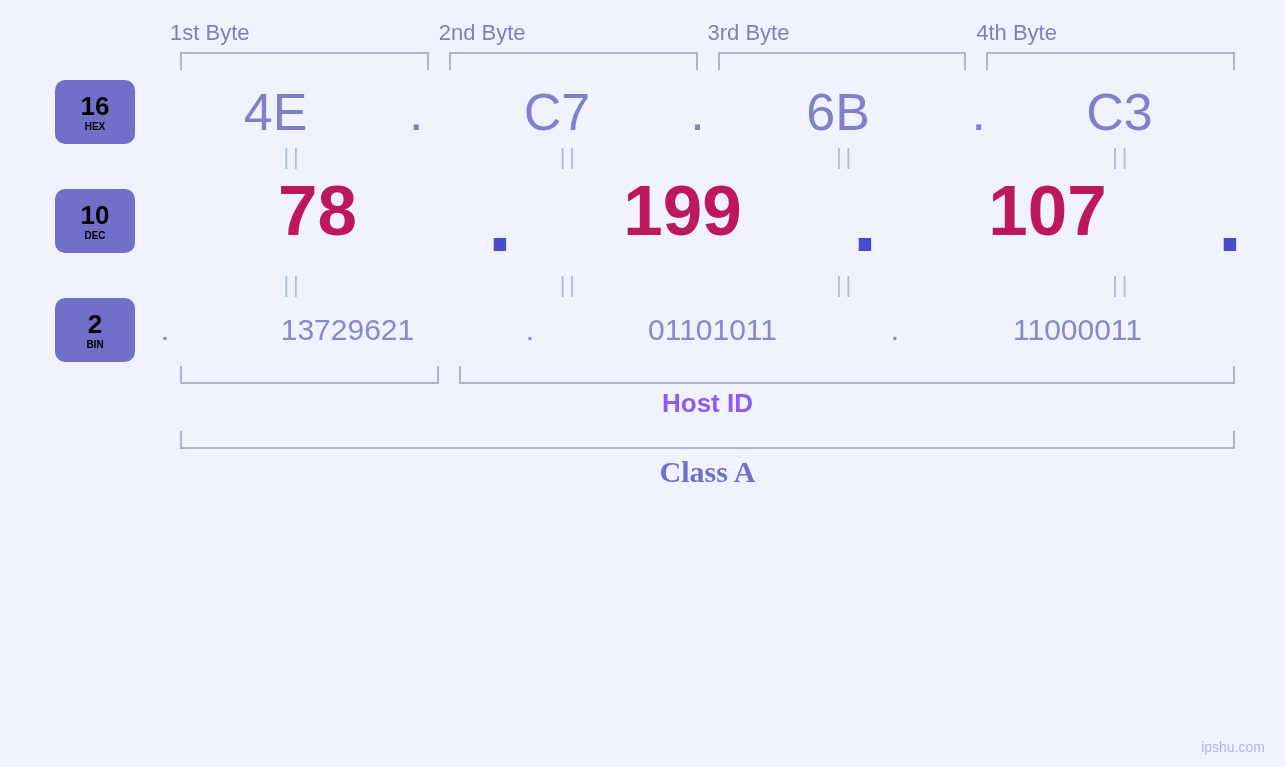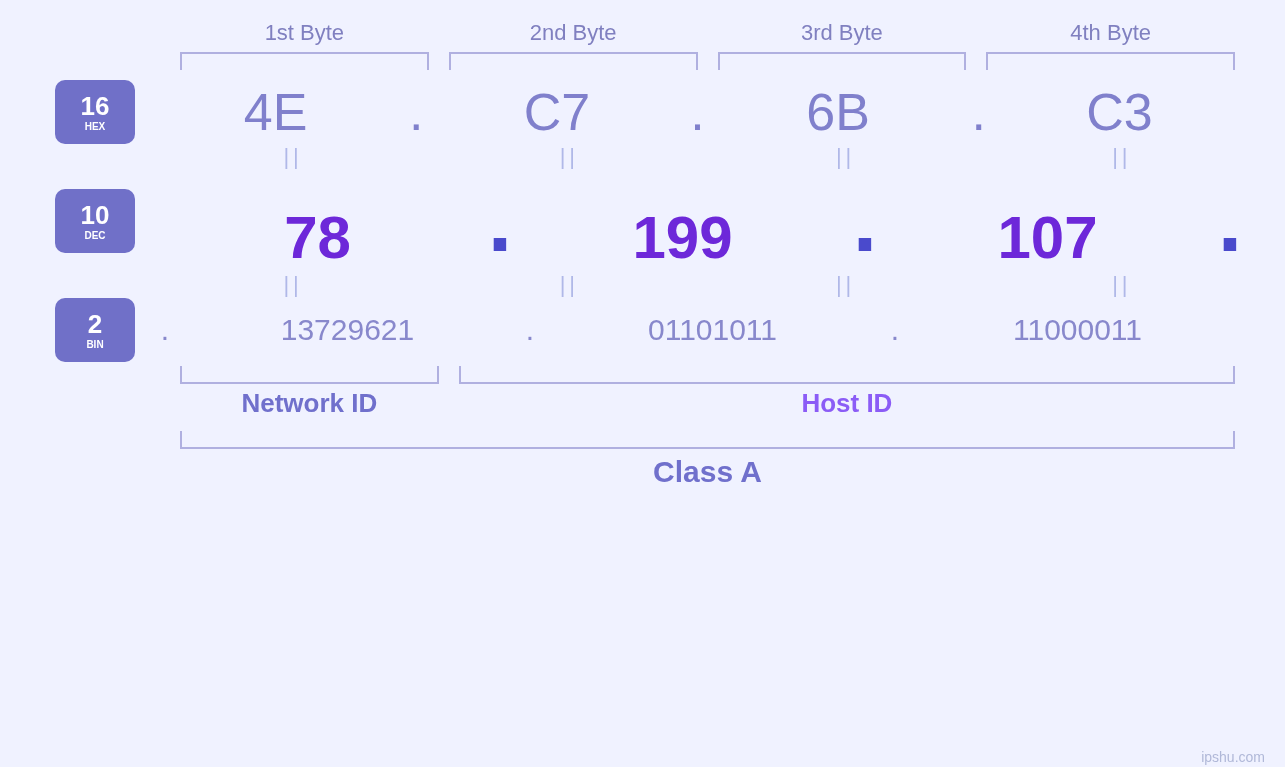--- a/index.html
+++ b/index.html
@@ -29,21 +29,21 @@
     
     .byte-labels {
       display: flex;
       width: 100%;
       padding-left: 130px;
       margin-bottom: 0px;
     }
 
     .byte-label {
       flex: 1;
-      text-align: center;
+      text-align: left;
       color: #8080c0;
       font-size: 22px;
       font-weight: 400;
       padding-bottom: 6px;
     }
 
     
     .bracket-row {
       display: flex;
       width: 100%;
@@ -71,21 +71,21 @@
     .row-label {
       width: 110px;
       min-width: 110px;
       display: flex;
       align-items: center;
       justify-content: center;
     }
 
     .label-badge {
       background: #7070c8;
-      color: #ffffff;
+      color: #000000;
       border-radius: 10px;
       width: 80px;
       height: 64px;
       display: flex;
       flex-direction: column;
       align-items: center;
       justify-content: center;
       font-weight: bold;
     }
 
@@ -95,37 +95,37 @@
     }
 
     .badge-text {
       font-size: 10px;
       line-height: 1.1;
     }
 
     .values-area {
       flex: 1;
       display: flex;
-      align-items: flex-end;
+      align-items: flex-start;
     }
 
     .byte-value {
       flex: 1;
       text-align: center;
     }
 
     .hex-val {
       font-size: 52px;
       color: #8080cc;
       font-weight: 400;
     }
 
     .dec-val {
-      font-size: 60px;
-      color: #6d28d9;
+      font-size: 71px;
+      color: #be185d;
       font-weight: 700;
     }
 
     .bin-val {
       font-size: 30px;
       color: #8888cc;
       font-weight: 400;
     }
 
     .dot {
@@ -244,25 +244,26 @@
       margin-bottom: 6px;
     }
 
     .class-a-label {
       text-align: center;
       color: #7070cc;
       font-size: 30px;
       font-weight: 600;
       width: calc(100% - 20px);
       margin: 0 10px;
+      font-family: Liberation Serif, serif;
     }
 
     .watermark {
       position: absolute;
-      bottom: 2px;
+      bottom: 12px;
       right: 20px;
       color: #b0b8d8;
       font-size: 14px;
     }
 
     .spacer-dot {
       width: 30px;
       flex-shrink: 0;
     }
   </style>
@@ -376,21 +377,20 @@
       </div>
     </div>
   </div>
 
   <div class="bottom-bracket-row">
     <div class="bottom-bracket-network"></div>
     <div class="bottom-bracket-host"></div>
   </div>
 
   <div class="id-labels-row">
-    <div class="network-id-label">Network ID</div>
     <div class="host-id-label">Host ID</div>
   </div>
 
   <div class="class-row">
     <div class="class-bracket"></div>
     <div class="class-a-label">Class A</div>
   </div>
 
   <div class="watermark">ipshu.com</div>
 </div>

